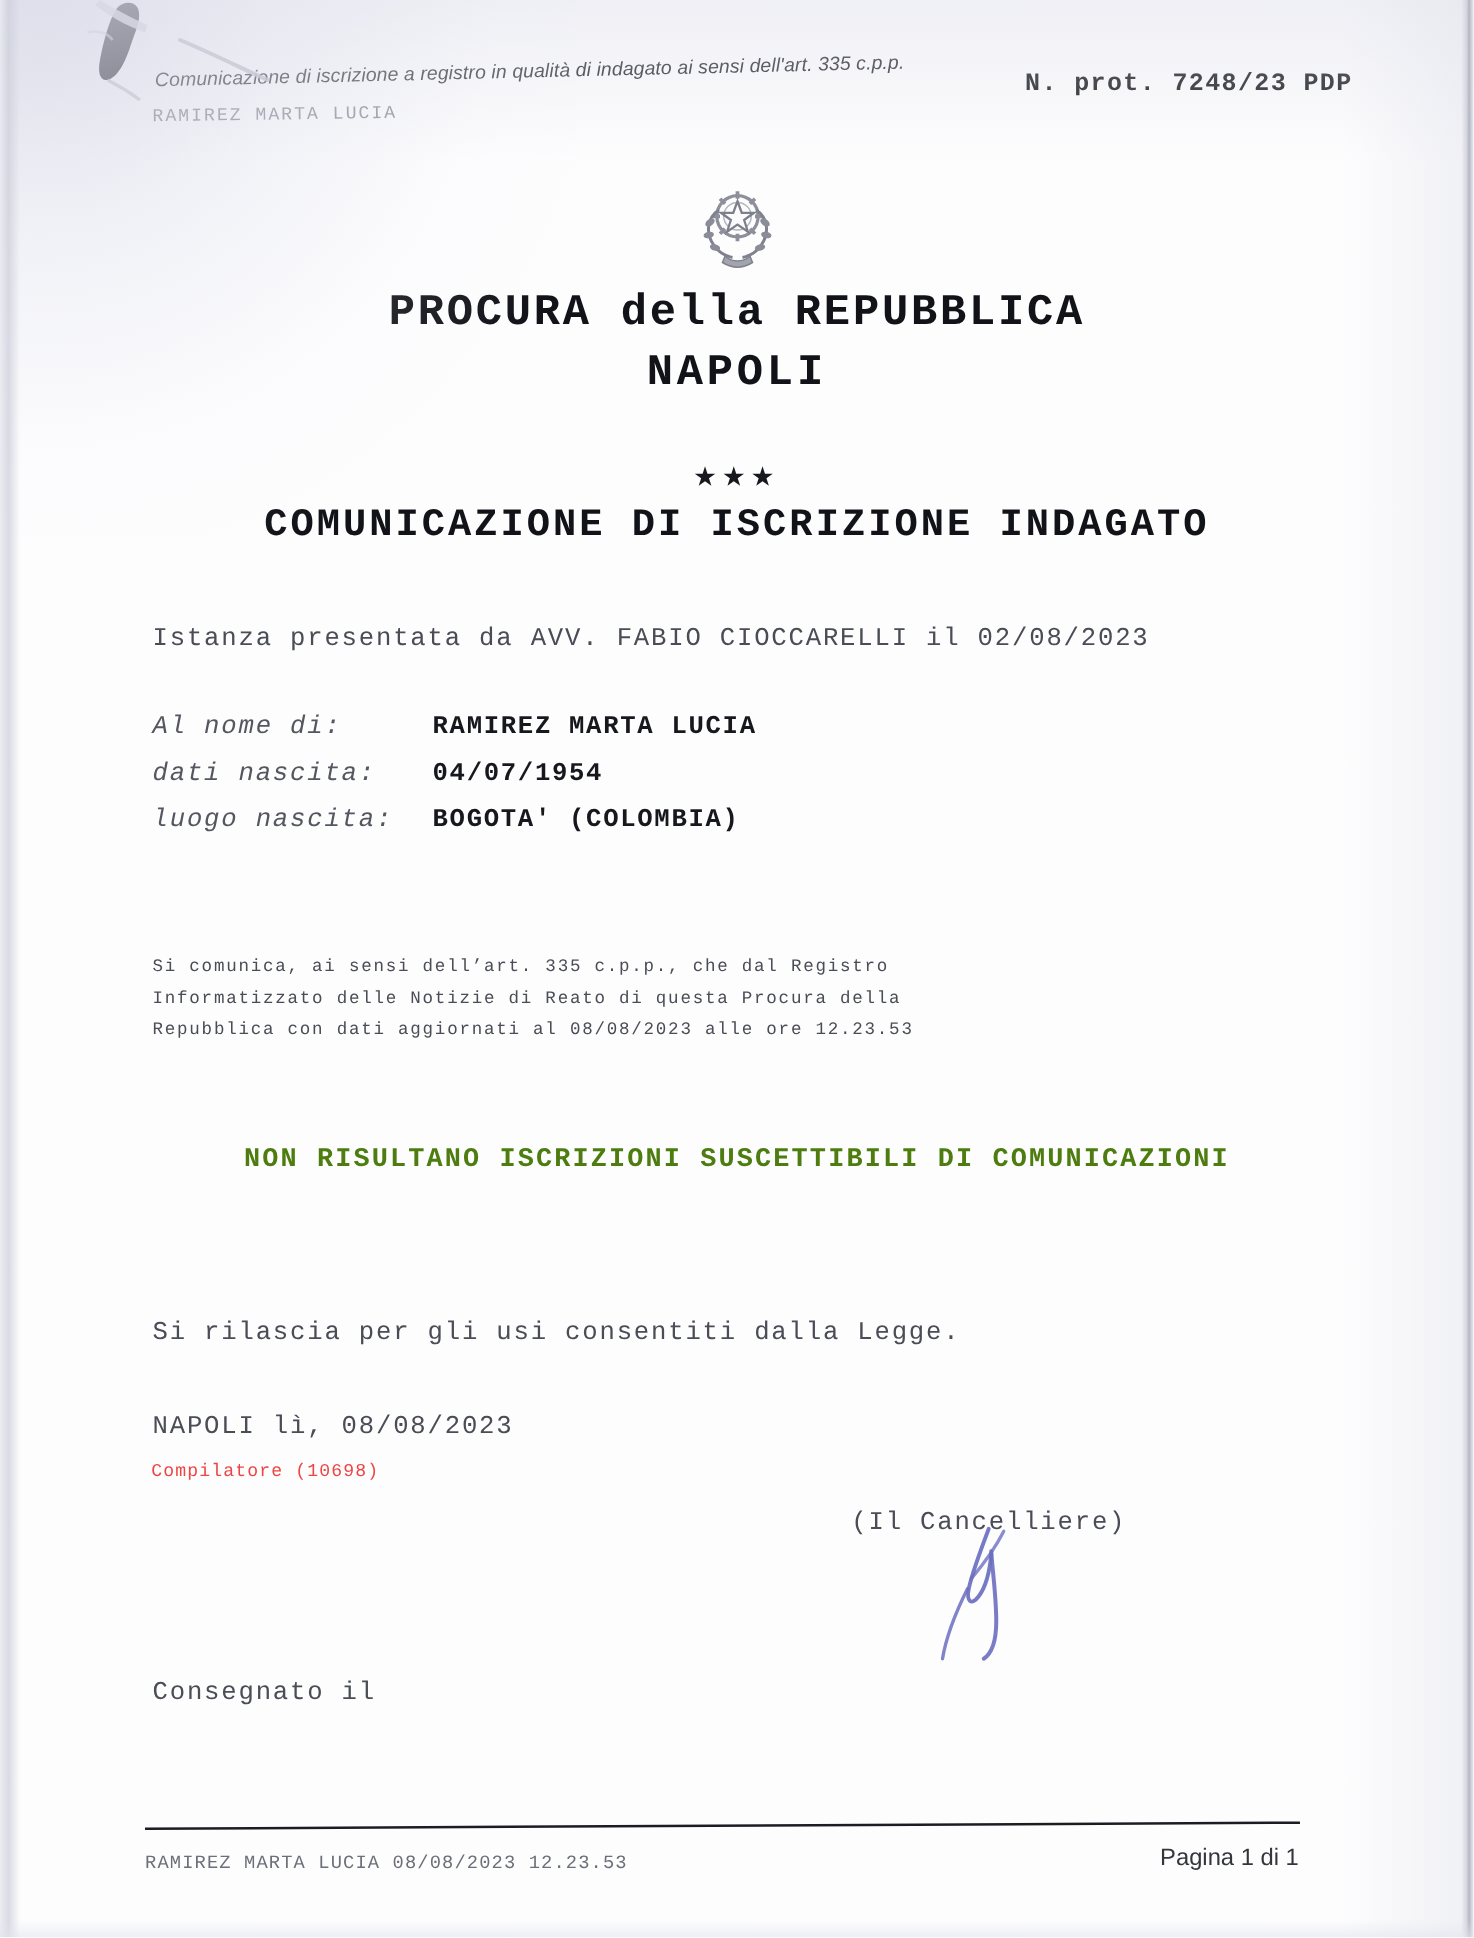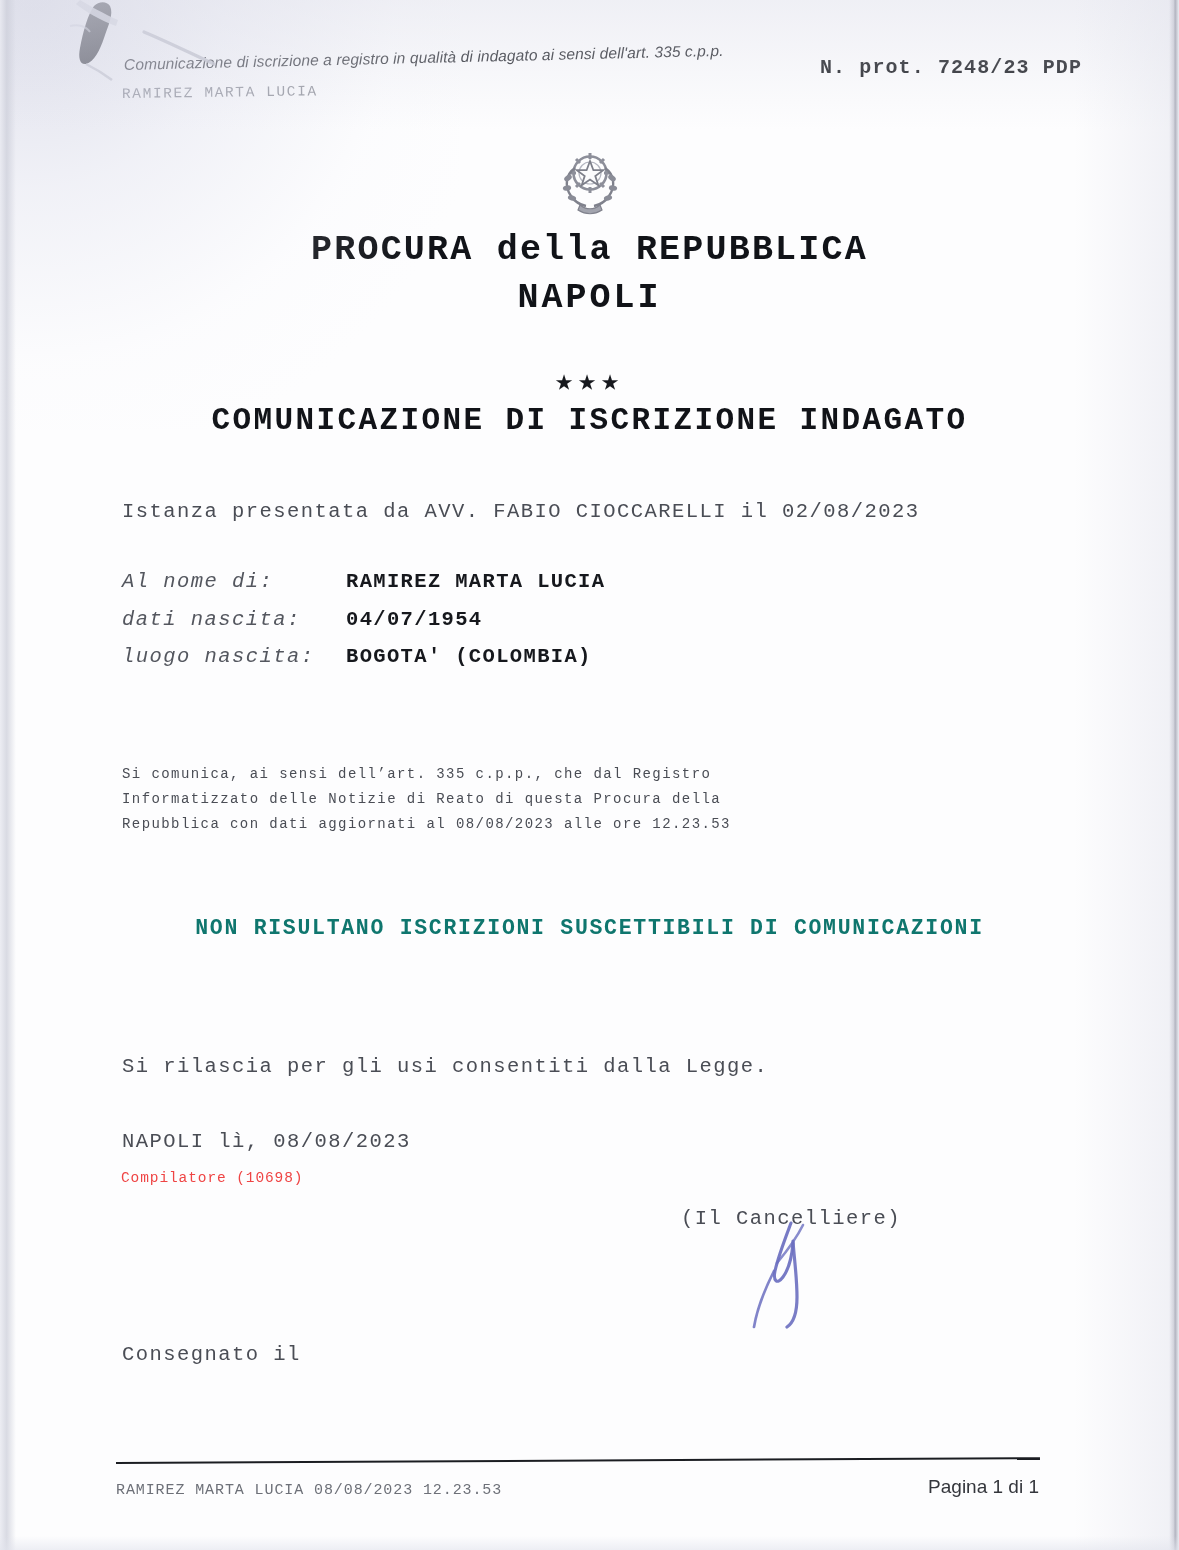--- a/index.html
+++ b/index.html
@@ -202,21 +202,21 @@
     margin-top: 44px;
   }
 
   .declaration {
     position: absolute;
     left: 0; right: 0; top: 916px;
     text-align: center;
     font-size: 21.5px;
     font-weight: bold;
     letter-spacing: 1.7px;
-    color: #0f766e;
+    color: #4d7c0f;
   }
 
   .rilascia { left: 122px; top: 1055px; }
   .napoli-date { left: 122px; top: 1130px; }
   .consegnato { left: 122px; top: 1343px; }
 
   .compilatore {
     position: absolute;
     left: 121px; top: 1170px;
     font-size: 14.5px;

